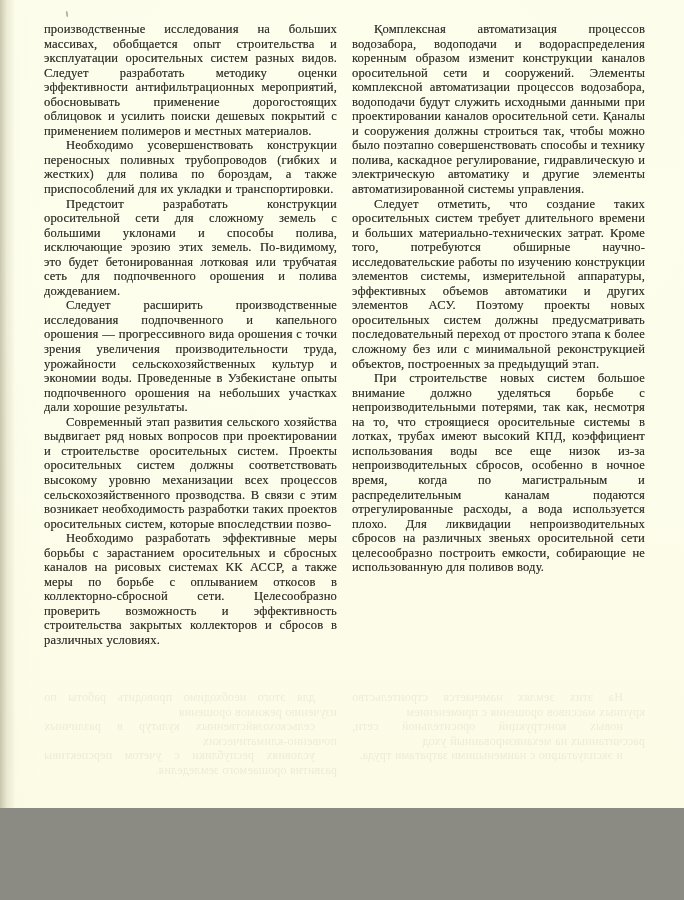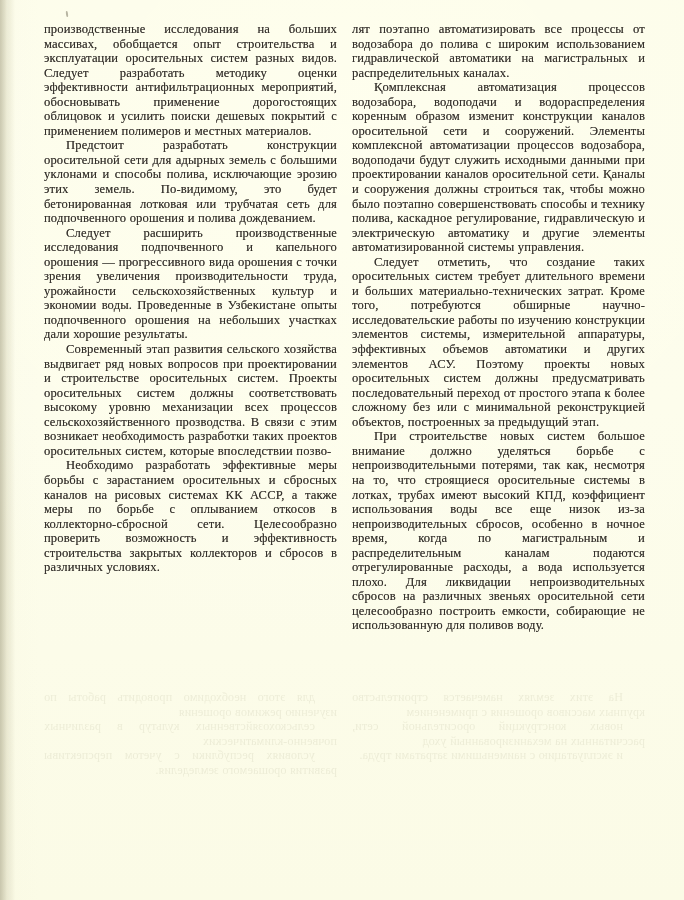--- a/index.html
+++ b/index.html
@@ -5,21 +5,21 @@
 <style>
   html, body {
     margin: 0;
     padding: 0;
     background: #8b8b84;
   }
 
   .page {
     position: relative;
     width: 684px;
-    height: 900px;
+    height: 808px;
     overflow: hidden;
     background: #fdfdeb;
     font-family: "Liberation Serif", "DejaVu Serif", serif;
   }
 
   
   .paper-tone {
     position: absolute;
     inset: 0;
     background:
@@ -130,28 +130,28 @@
       <p>для этого необходимо проводить работы по изучению режимов орошения</p>
       <p>сельскохозяйственных культур в различных почвенно-климатических</p>
       <p>условиях республики с учетом перспективы развития орошаемого земледелия.</p>
     </div>
   </div>
 
   <div class="columns">
 
     <div class="column">
       <p class="no-indent">производственные исследования на больших массивах, обобщается опыт строительства и эксплуатации оросительных систем разных видов. Следует разработать методику оценки эффективности антифильтрационных мероприятий, обосновывать применение дорогостоящих облицовок и усилить поиски дешевых покрытий с применением полимеров и местных материалов.</p>
-      <p>Предстоит разработать конструкции оросительной сети для адырных земель с большими уклонами и способы полива, исключающие эрозию этих земель. По-видимому, это будет бетонированная лотковая или трубчатая сеть для подпочвенного орошения и полива дождеванием.</p>
+      <p>Необходимо усовершенствовать конструкции переносных поливных трубопроводов (гибких и жестких) для полива по бороздам, а также приспособлений для их укладки и транспортировки.</p>
+      <p>Предстоит разработать конструкции оросительной сети для сложному земель с большими уклонами и способы полива, исключающие эрозию этих земель. По-видимому, это будет бетонированная лотковая или трубчатая сеть для подпочвенного орошения и полива дождеванием.</p>
       <p>Следует расширить производственные исследования подпочвенного и капельного орошения — прогрессивного вида орошения с точки зрения увеличения производительности труда, урожайности сельскохозяйственных культур и экономии воды. Проведенные в Узбекистане опыты подпочвенного орошения на небольших участках дали хорошие результаты.</p>
       <p>Современный этап развития сельского хозяйства выдвигает ряд новых вопросов при проектировании и строительстве оросительных систем. Проекты оросительных систем должны соответствовать высокому уровню механизации всех процессов сельскохозяйственного прозводства. В связи с этим возникает необходимость разработки таких проектов оросительных систем, которые впоследствии позво-</p>
       <p>Необходимо разработать эффективные меры борьбы с зарастанием оросительных и сбросных каналов на рисовых системах КК АССР, а также меры по борьбе с оплыванием откосов в коллекторно-сбросной сети. Целесообразно проверить возможность и эффективность строительства закрытых коллекторов и сбросов в различных условиях.</p>
     </div>
 
     <div class="column">
-      <p class="no-indent">лят поэтапно автоматизировать все процессы от водозабора до полива с широким использованием гидравлической автоматики на магистральных и распределительных каналах.</p>
       <p>Қомплексная автоматизация процессов водозабора, водоподачи и водораспределения коренным образом изменит конструкции каналов оросительной сети и сооружений. Элементы комплексной автоматизации процессов водозабора, водоподачи будут служить исходными данными при проектировании каналов оросительной сети. Қаналы и сооружения должны строиться так, чтобы можно было поэтапно совершенствовать способы и технику полива, каскадное регулирование, гидравлическую и электрическую автоматику и другие элементы автоматизированной системы управления.</p>
       <p>Следует отметить, что создание таких оросительных систем требует длительного времени и больших материально-технических затрат. Кроме того, потребуются обширные научно-исследовательские работы по изучению конструкции элементов системы, измерительной аппаратуры, эффективных объемов автоматики и других элементов АСУ. Поэтому проекты новых оросительных систем должны предусматривать последовательный переход от простого этапа к более сложному без или с минимальной реконструкцией объектов, построенных за предыдущий этап.</p>
       <p>При строительстве новых систем большое внимание должно уделяться борьбе с непроизводительными потерями, так как, несмотря на то, что строящиеся оросительные системы в лотках, трубах имеют высокий КПД, коэффициент использования воды все еще низок из-за непроизводительных сбросов, особенно в ночное время, когда по магистральным и распределительным каналам подаются отрегулированные расходы, а вода используется плохо. Для ликвидации непроизводительных сбросов на различных звеньях оросительной сети целесообразно построить емкости, собирающие не использованную для поливов воду.</p>
     </div>
 
   </div>
 
   <div class="scan-soften"></div>
 </div>
 

